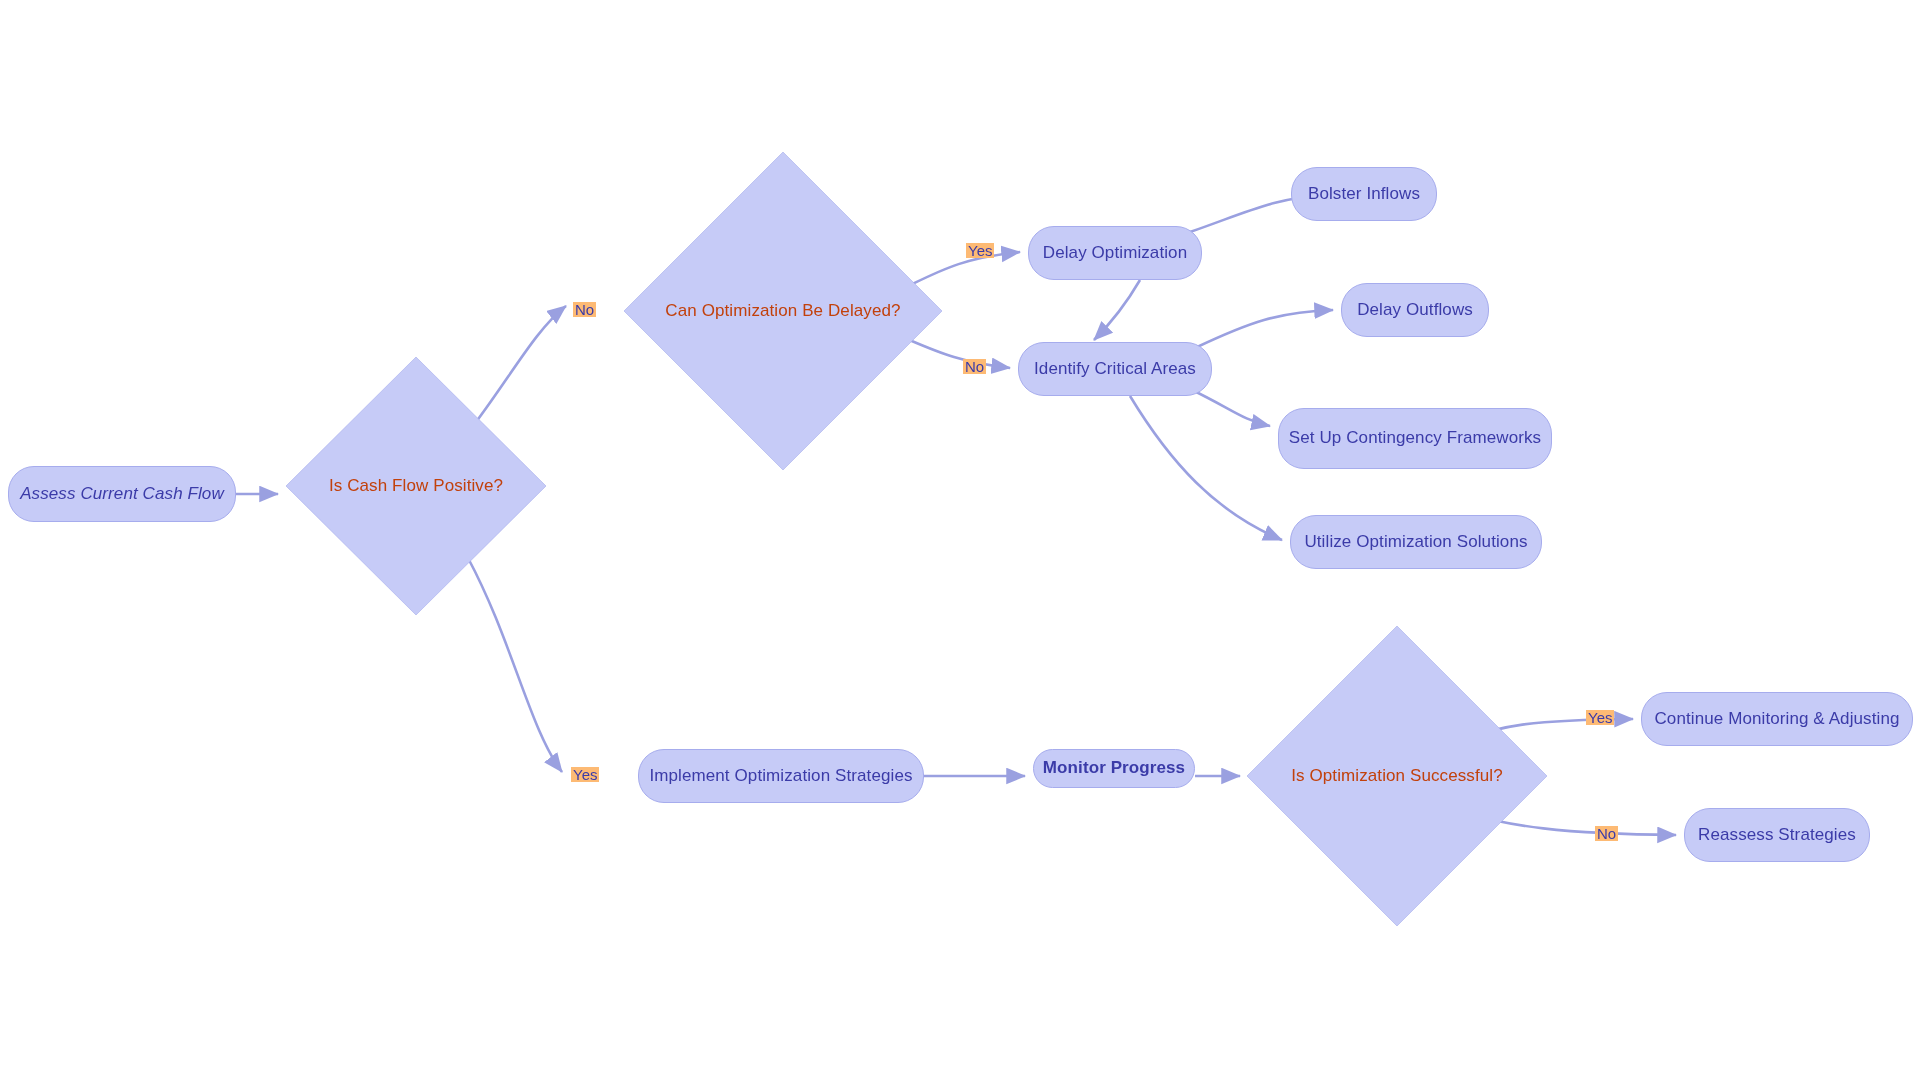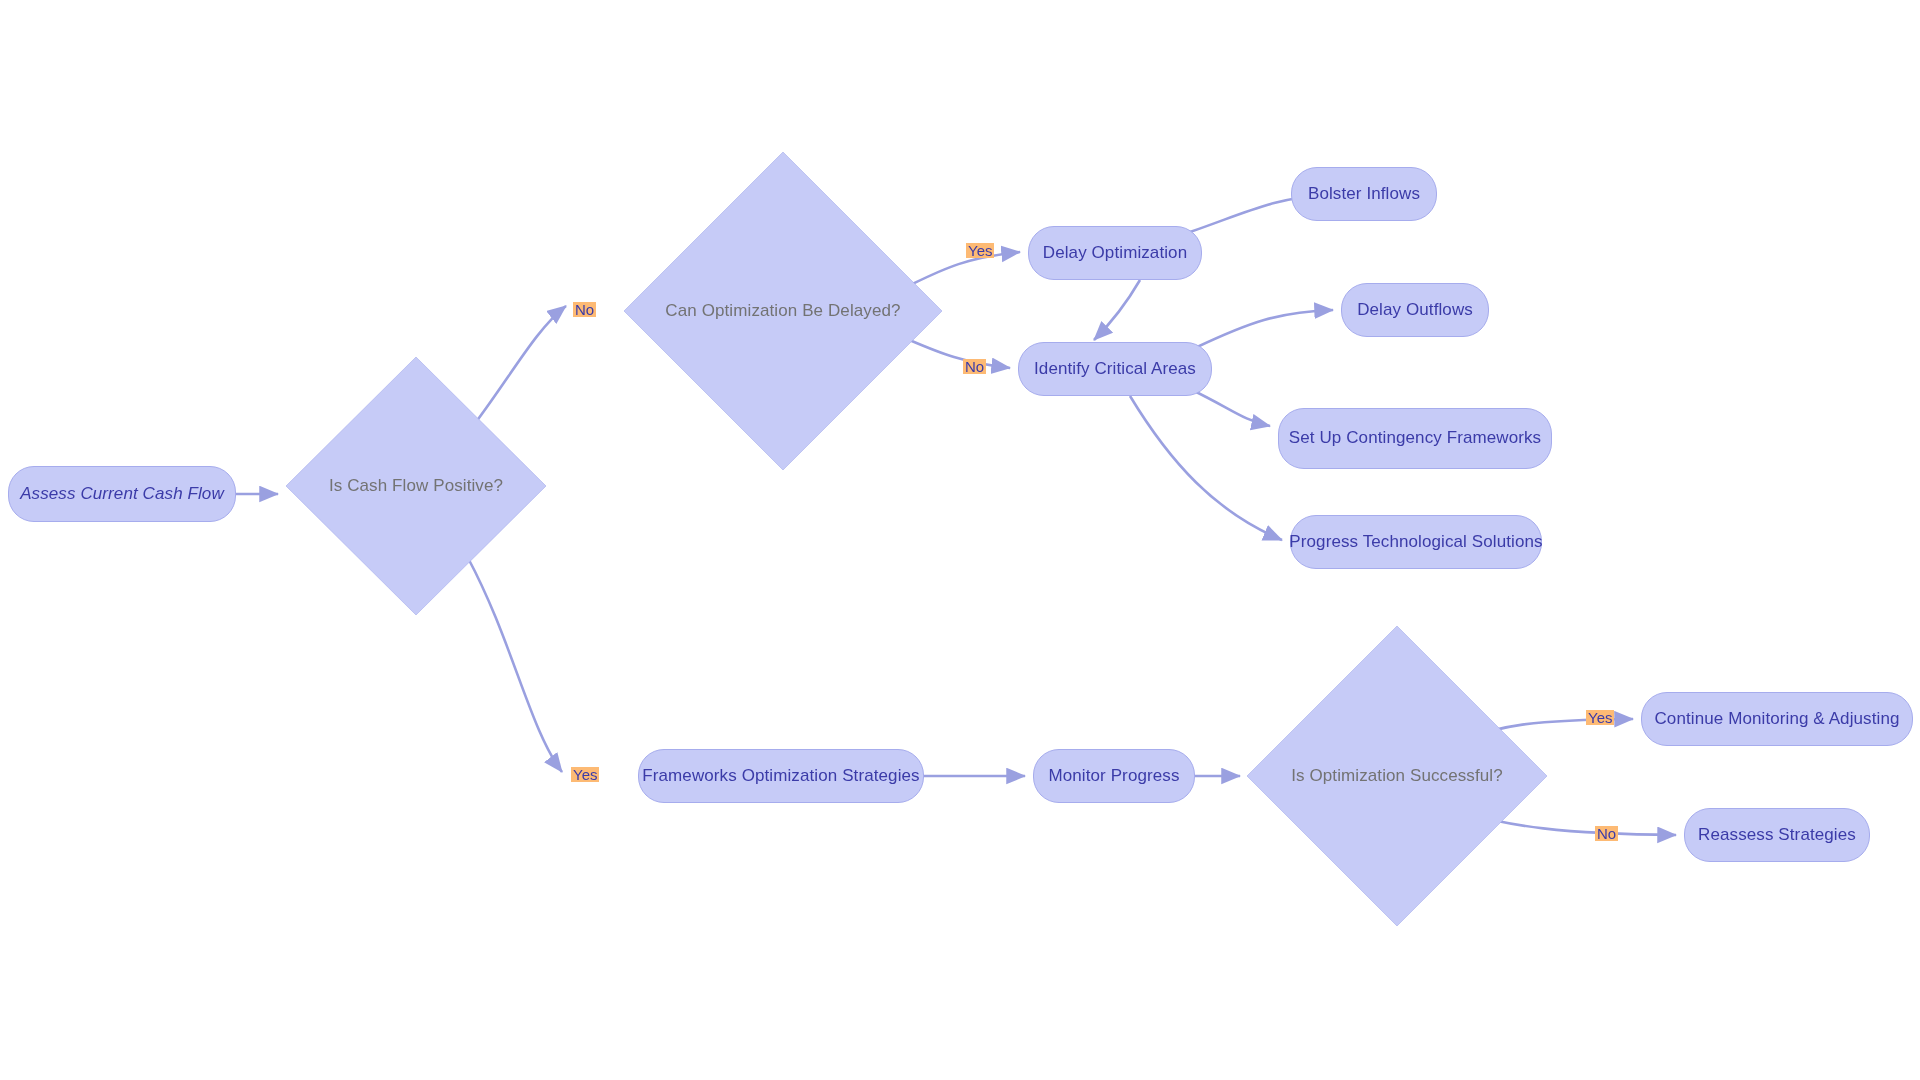--- a/index.html
+++ b/index.html
@@ -53,21 +53,21 @@
   .diamond-shape {
     position: absolute;
     left: 0;
     top: 0;
     width: 100%;
     height: 100%;
   }
   .diamond-label {
     position: relative;
     z-index: 2;
-    color: #737373;
+    color: #c2410c;
     font-size: 17px;
     white-space: nowrap;
   }
   .edge-label {
     position: absolute;
     color: #3b3ba8;
     font-size: 15px;
     background: #fdba74;
     padding: 0 2px;
     white-space: nowrap;
@@ -128,26 +128,26 @@
       <div class="node process" style="left: 1291px; top: 167px; width: 146px; height: 54px;">
         <span>Bolster Inflows</span>
       </div>
       <div class="node process" style="left: 1341px; top: 283px; width: 148px; height: 54px;">
         <span>Delay Outflows</span>
       </div>
       <div class="node process" style="left: 1278px; top: 408px; width: 274px; height: 61px;">
         <span>Set Up Contingency Frameworks</span>
       </div>
       <div class="node process" style="left: 1290px; top: 515px; width: 252px; height: 54px;">
-        <span>Progress Technological Solutions</span>
+        <span>Utilize Optimization Solutions</span>
       </div>
       <div class="node process" style="left: 638px; top: 749px; width: 286px; height: 54px;">
-        <span>Frameworks Optimization Strategies</span>
+        <span>Implement Optimization Strategies</span>
       </div>
-      <div class="node process" style="left: 1033px; top: 749px; width: 162px; height: 54px;">
+      <div class="node process" style="left: 1033px; top: 749px; width: 162px; height: 39px; font-weight: bold;">
         <span>Monitor Progress</span>
       </div>
       <div class="node decision" style="left: 1247px; top: 626px; width: 300px; height: 300px;">
         <svg class="diamond-shape" viewBox="0 0 100 100" preserveAspectRatio="none">
           <polygon points="50,0 100,50 50,100 0,50" fill="#c6cbf7" stroke="#a6aced" stroke-width="0.6" vector-effect="non-scaling-stroke"></polygon>
         </svg>
         <span class="diamond-label">Is Optimization Successful?</span>
       </div>
       <div class="node process" style="left: 1641px; top: 692px; width: 272px; height: 54px;">
         <span>Continue Monitoring &amp; Adjusting</span>

